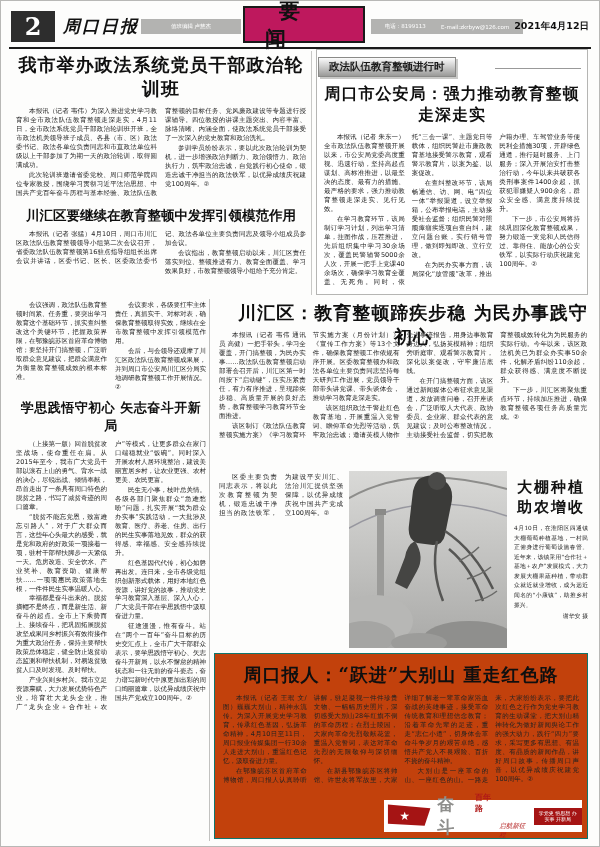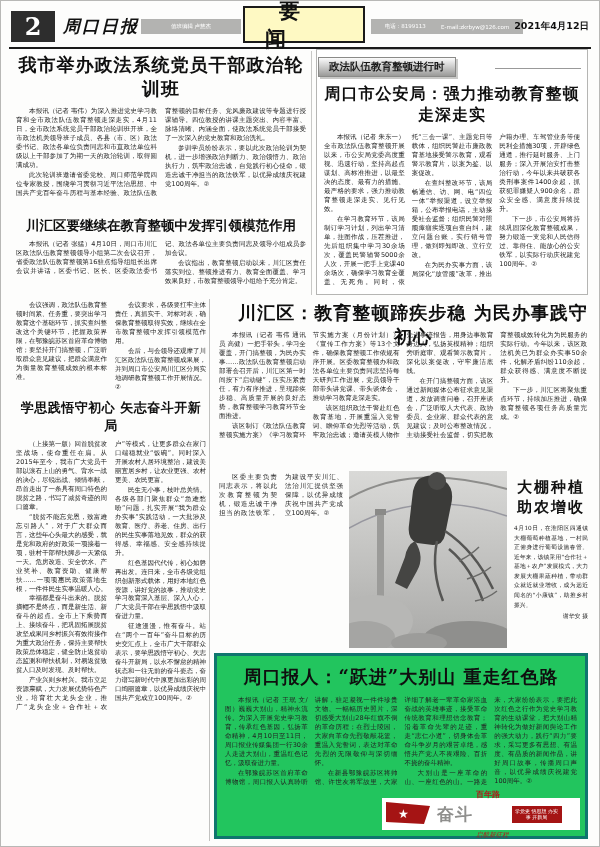--- a/index.html
+++ b/index.html
@@ -7,37 +7,37 @@
   body { font-family:"DejaVu Sans", sans-serif; }
   .page { position:relative; width:600px; height:847px; margin:0 auto; background:#fdfdfc; border:1px solid #b8b8b6; overflow:hidden; }
 
   
   .hdr { position:absolute; left:10px; right:10px; top:8px; height:36px; }
   .pageno { position:absolute; left:0; top:2px; width:44px; height:31px; background:#2d2d2d; color:#fff; font-size:24px; font-weight:bold; text-align:center; line-height:31px; font-family:"DejaVu Serif", serif; }
   .papername { position:absolute; left:52px; top:6px; font-size:17px; font-weight:bold; font-style:italic; letter-spacing:2px; color:#111; font-family:"DejaVu Serif", serif;text-align:right; }
   .graybar { position:absolute; top:10px; height:15px; background:#b3b3b1; color:#fff; font-size:5.5px; display:flex; align-items:center; justify-content:space-around; padding:0 6px; }
   .gb1 { left:130px; width:100px; }
   .gb2 { left:360px; width:152px; }
-  .sectionbox { position:absolute; left:232px; top:-3px; width:122px; height:37px; background:#fef9c3; border:2px solid #1a1a1a; z-index:2; display:flex; align-items:center; justify-content:center; font-family:"DejaVu Serif", serif; font-size:21px; font-weight:bold; letter-spacing:14px; text-indent:14px; color:#111;padding-left:20px; }
+  .sectionbox { position:absolute; left:232px; top:-3px; width:122px; height:37px; background:#be185d; border:2px solid #1a1a1a; z-index:2; display:flex; align-items:center; justify-content:center; font-family:"DejaVu Serif", serif; font-size:21px; font-weight:bold; letter-spacing:14px; text-indent:14px; color:#111;padding-left:20px; }
   .hdate { position:absolute; right:0; top:11px; font-size:9.5px; font-weight:bold; color:#111; }
   .hrule { position:absolute; left:8px; right:8px; top:46px; border-top:2px solid #1a1a1a; }
 
   
   .htitle { font-family:"DejaVu Serif", serif; font-weight:bold; color:#0f0f0f; text-align:center; }
   .small { font-size:6.5px; line-height:1.38; color:#222; text-align:justify; overflow:hidden; }
   .para { text-indent:2em; margin-bottom:1px; }
   .cols2 { column-count:2; column-gap:8px; }
   .cols3 { column-count:3; column-gap:7px; }
   .cols4 { column-count:4; column-gap:7px; }
 
   
   .art1 { position:absolute; left:15px; top:52px; width:290px; }
   .art1 .htitle { font-size:18px; letter-spacing:1px; }
   .art1 .body { margin-top:6px; height:128px; }
-  .art2 { position:absolute; left:15px; top:216px; width:290px; }
+  .art2 { position:absolute; left:15px; top:206px; width:290px; }
   .art2 .htitle { font-size:13.5px; }
   .art2 .body { margin-top:5px; height:70px; }
   .art2b { position:absolute; left:15px; top:300px; width:190px; height:92px; }
   .art3 { position:absolute; left:15px; top:398px; width:190px; }
   .art3 .htitle { font-size:13px; letter-spacing:0.5px; }
   .art3 .body { margin-top:5px; height:418px; }
   .vrule-left { position:absolute; left:208px; top:298px; height:542px; border-left:1px solid #c2c2c0; }
   .vrule-top { position:absolute; left:310px; top:50px; height:244px; border-left:1px solid #c8c8c6; }
 
   
@@ -54,31 +54,31 @@
 
   
   .photo { position:absolute; left:348px; top:470px; width:158px; height:177px; background:#c9c9c7; }
   .photo svg { display:block; }
   .gh { position:absolute; left:513px; top:477px; width:74px; }
   .gh .t { font-family:"DejaVu Serif", serif; font-weight:bold; font-size:15px; letter-spacing:2px; color:#111; line-height:1.3; text-align:center; }
   .gh .cap { margin-top:7px; font-size:5.8px; line-height:1.65; text-align:justify; color:#222; font-family:"DejaVu Serif", serif; }
   .gh .by { margin-top:2px; font-size:5.8px; text-align:right; color:#222; font-family:"DejaVu Serif", serif; }
 
   
-  .rep { position:absolute; left:213px; top:652px; width:374px; height:186px; border:3px solid #0f766e; background:#22c55e; }
+  .rep { position:absolute; left:213px; top:652px; width:374px; height:186px; border:1px solid #0f766e; background:#c2410c; }
   .rep .htitle { margin-top:9px; font-size:18px; letter-spacing:1px; }
   .rep .body { margin:7px 8px 0; height:142px; }
 
   
   .banner { position:absolute; right:5px; bottom:6px; width:198px; height:32px; background:#fff; display:flex; align-items:center; gap:3px; padding-left:2px; }
   .banner .big { font-family:"DejaVu Serif", serif; font-size:17px; font-weight:bold; color:#8f8f8d; letter-spacing:1px; }
   .banner .mid { font-size:8px; font-weight:bold; color:#b01818; }
   .banner .sub { font-size:6.5px; font-style:italic; color:#b01818;margin-top:30px; }
   .banner .chips { background:#a51414; color:#fff; font-size:5px; line-height:1.3; padding:2px 3px; width:50px; text-align:center; }
-  .bcol { display:flex; flex-direction:column; gap:1px; }
+  .bcol { display:flex; flex-direction:row; gap:1px; }
 </style>
 </head>
 <body>
 
 <div class="page">
 
   <div class="hdr">
     <div class="pageno">2</div>
     <div class="papername">周口日报</div>
     <div class="graybar gb1">

